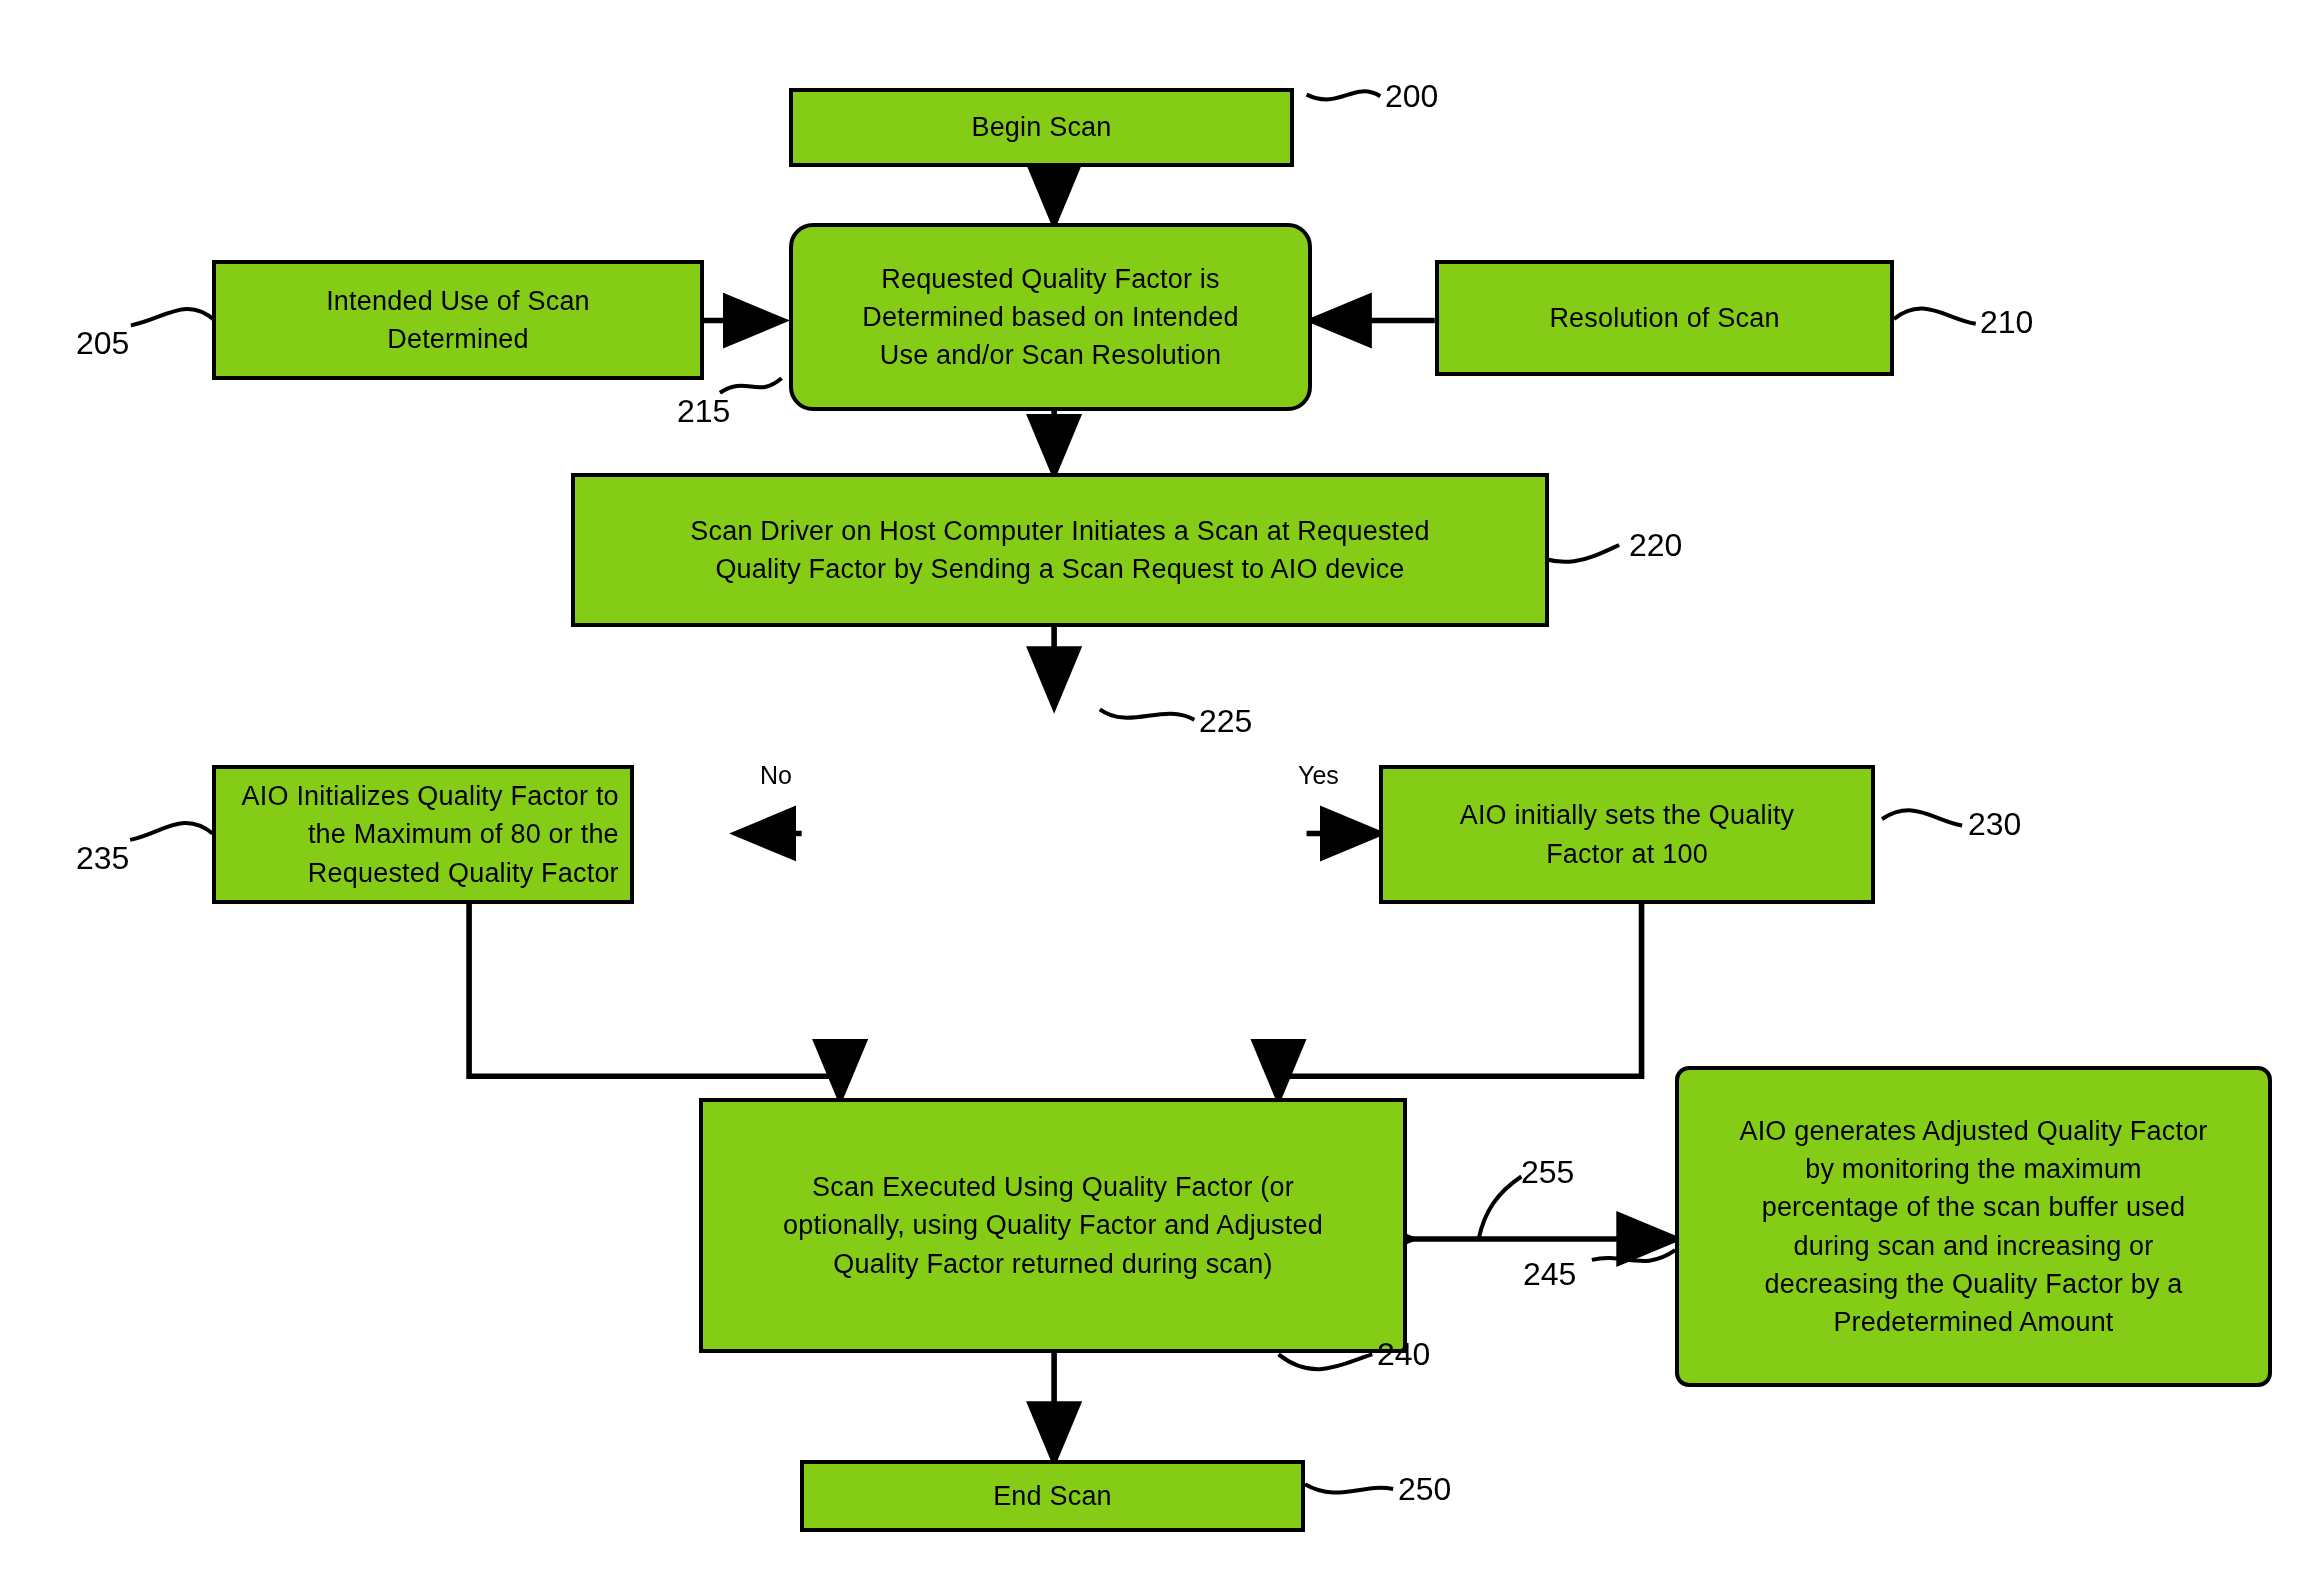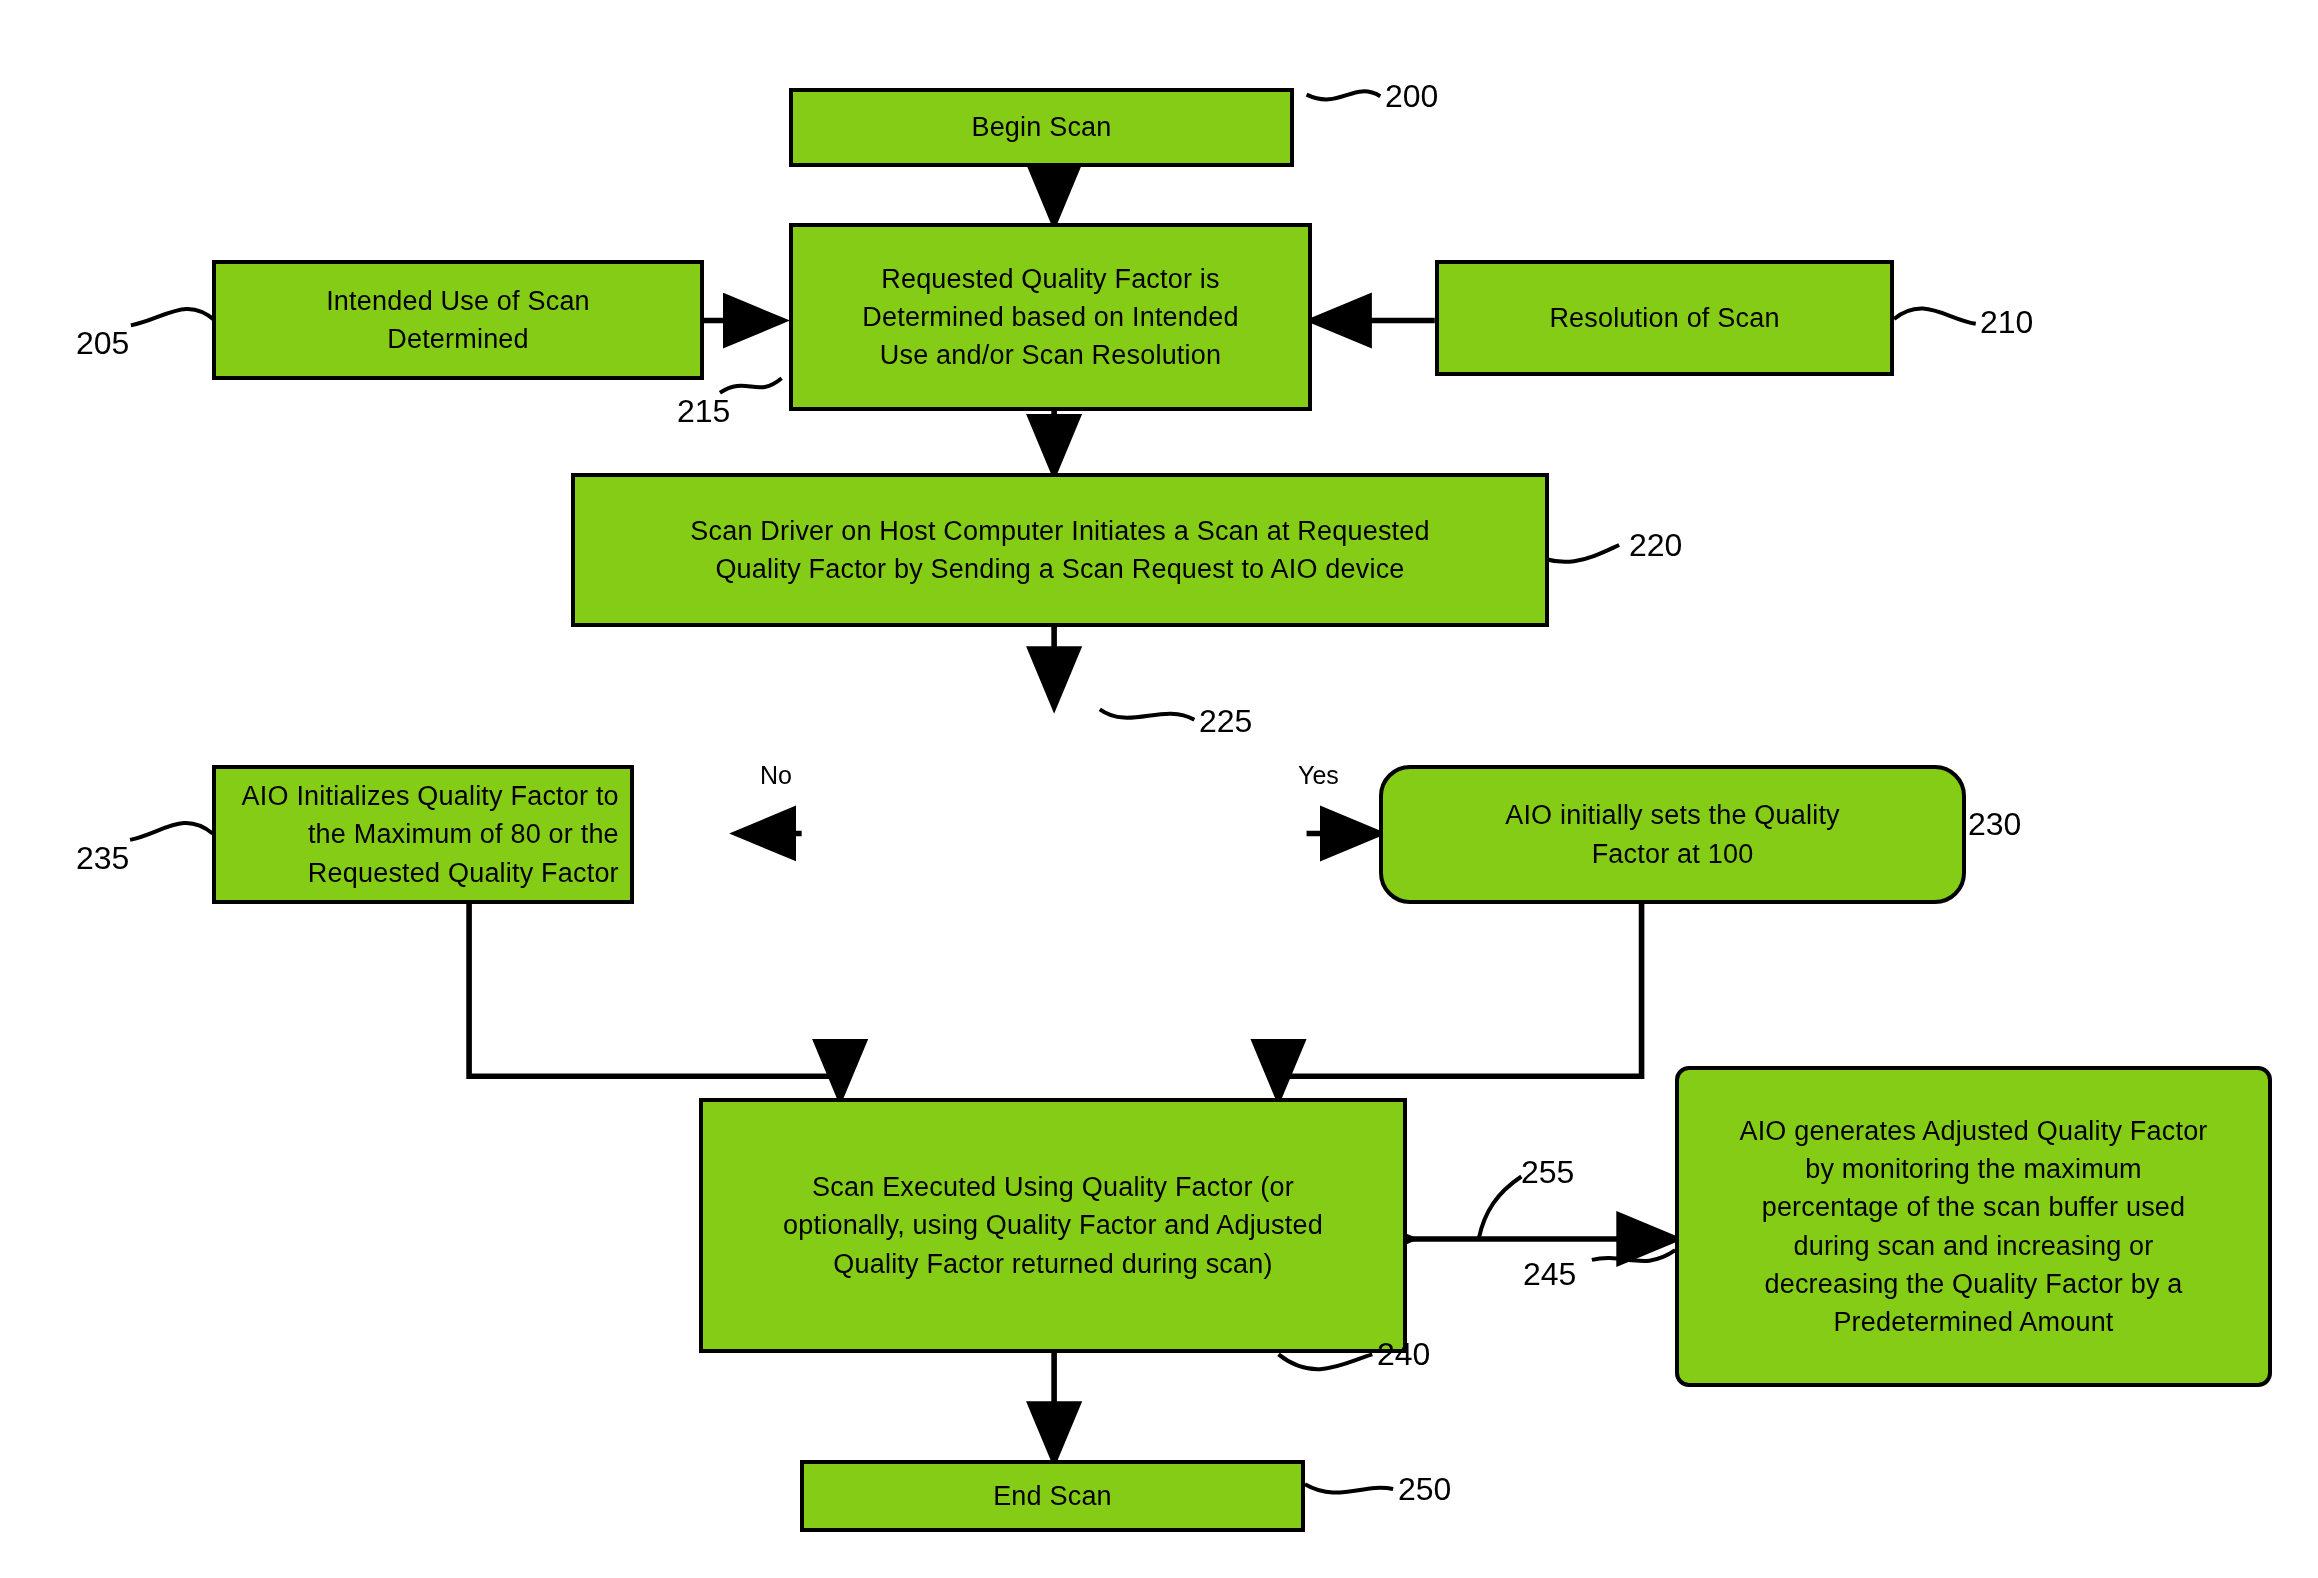--- a/index.html
+++ b/index.html
@@ -161,21 +161,21 @@
 
   <div class="node" style="left:789px; top:88px; width:505px; height:79px;">
     <span class="txt">Begin Scan</span>
   </div>
 
   <div class="node" style="left:212px; top:260px; width:492px; height:120px;">
     <span class="txt">Intended Use of Scan
 Determined</span>
   </div>
 
-  <div class="node" style="left:789px; top:223px; width:523px; height:188px;">
+  <div class="node" style="left:789px; top:223px; width:523px; height:188px;border-radius:24px;">
     <span class="txt">Requested Quality Factor is
 Determined based on Intended
 Use and/or Scan Resolution</span>
   </div>
 
   <div class="node" style="left:1435px; top:260px; width:459px; height:116px;">
     <span class="txt">Resolution of Scan</span>
   </div>
 
   <div class="node" style="left:571px; top:473px; width:978px; height:154px;">
@@ -183,21 +183,21 @@
 Quality Factor by Sending a Scan Request to AIO device</span>
   </div>
 
 
   <div class="node" style="left:212px; top:765px; width:422px; height:139px;text-align:right;">
     <span class="txt">AIO Initializes Quality Factor to
 the Maximum of 80 or the
 Requested Quality Factor</span>
   </div>
 
-  <div class="node" style="left:1379px; top:765px; width:587px; height:139px;border-radius:31px;">
+  <div class="node" style="left:1379px; top:765px; width:496px; height:139px;">
     <span class="txt">AIO initially sets the Quality
 Factor at 100</span>
   </div>
 
   <div class="node" style="left:699px; top:1098px; width:708px; height:255px;">
     <span class="txt">Scan Executed Using Quality Factor (or
 optionally, using Quality Factor and Adjusted
 Quality Factor returned during scan)</span>
   </div>
 

